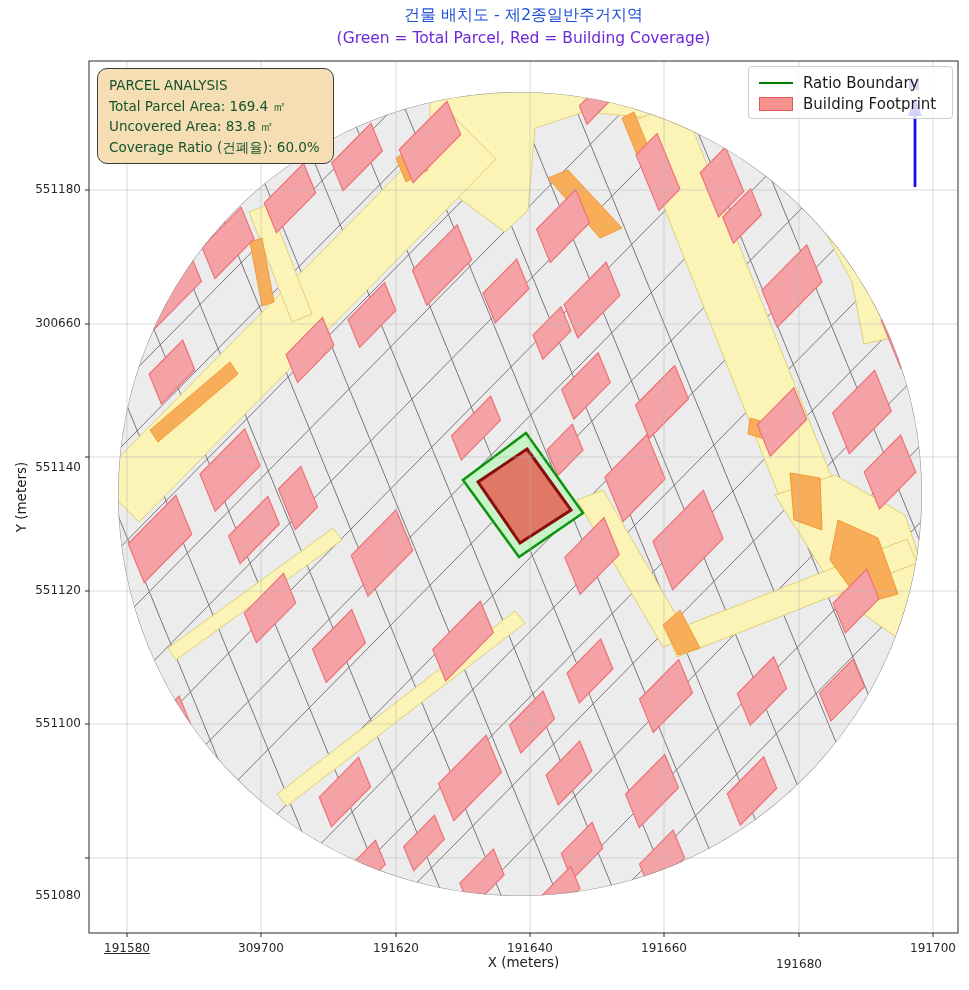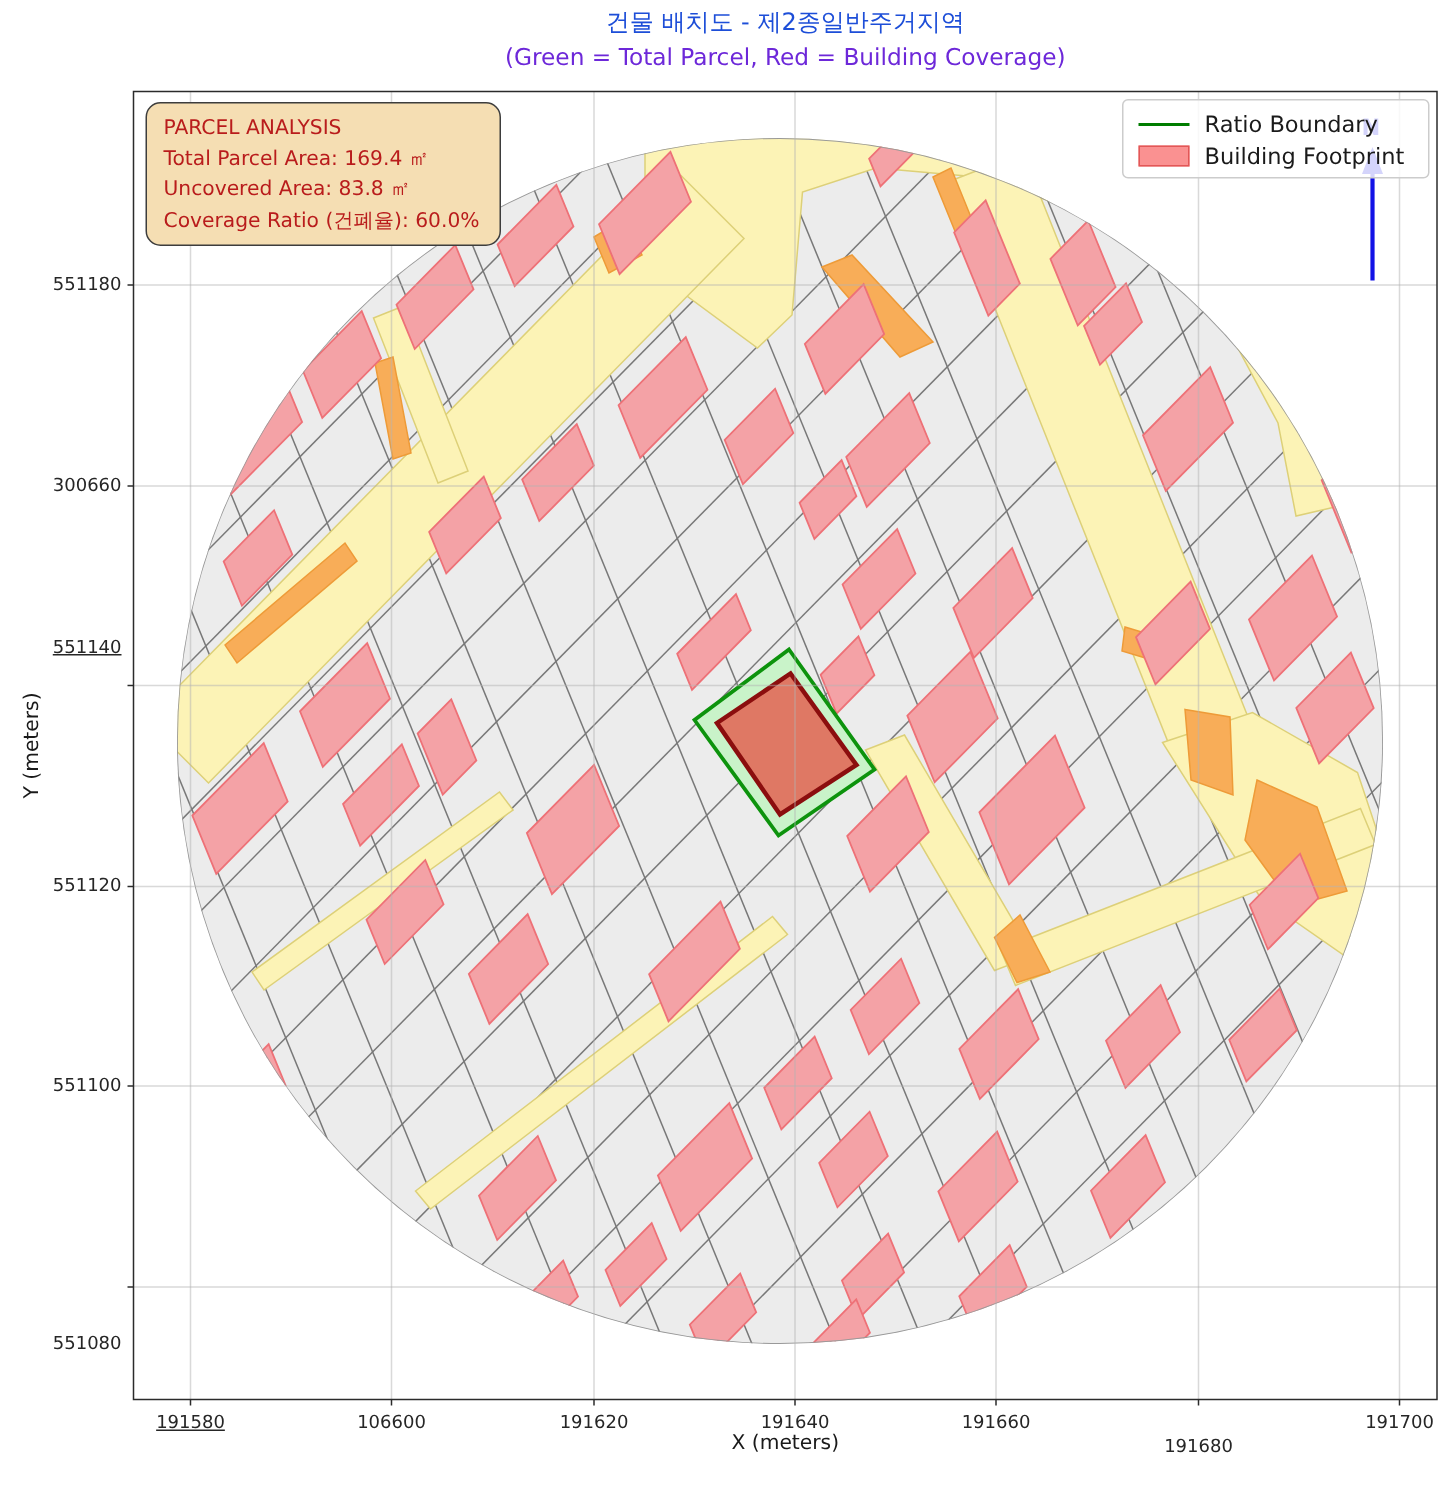--- a/index.html
+++ b/index.html
@@ -9,21 +9,21 @@
   .title1{left:89px;top:5px;width:869px;text-align:center;font-size:16px;color:#1d4ed8;}
   .title2{left:89px;top:29px;width:869px;text-align:center;font-size:15.5px;color:#6d28d9;}
   #map-svg{position:absolute;left:0;top:0;}
   .xlabel{left:89px;top:954px;width:869px;text-align:center;font-size:13.5px;}
   .ylabel{left:21px;top:497px;transform:translate(-50%,-50%) rotate(-90deg);white-space:nowrap;font-size:13.5px;}
   #x-ticks{position:absolute;left:0;top:941px;font-size:12px;color:#262626;}
   #x-ticks span{position:absolute;top:0;width:80px;text-align:center;}
   #y-ticks{position:absolute;left:26px;top:0;font-size:12px;color:#262626;}
   #y-ticks span{position:absolute;width:55px;text-align:right;}
   .infobox{left:97px;top:68px;width:213px;background:#f5deb3;border:1.5px solid #3d3d3d;
-           border-radius:10px;padding:6px 11px;font-size:13.5px;line-height:20.5px;color:#b91c1c;}
+           border-radius:10px;padding:6px 11px;font-size:13.5px;line-height:20.5px;color:#14532d;}
   .legend{left:748px;top:66px;width:205px;height:53px;box-sizing:border-box;
           background:rgba(255,255,255,0.82);border:1px solid #cccccc;border-radius:4px;
           padding:5px 10px;font-size:15px;color:#1a1a1a;}
   .lrow{display:flex;align-items:center;height:21px;}
   .lline{width:34px;height:0;border-top:2.5px solid #007d00;margin-right:10px;flex:none;}
   .lpatch{width:34px;height:14px;background:#fa9191;border:1.5px solid #e25757;
           box-sizing:border-box;margin-right:10px;flex:none;}
 </style>
 </head>
 <body>
@@ -176,31 +176,31 @@
     <line x1="85" y1="457" x2="89" y2="457" stroke="#2b2b2b"></line>
     <line x1="85" y1="591" x2="89" y2="591" stroke="#2b2b2b"></line>
     <line x1="85" y1="724" x2="89" y2="724" stroke="#2b2b2b"></line>
     <line x1="85" y1="858" x2="89" y2="858" stroke="#2b2b2b"></line>
   </svg>
 
 <div class="abs ylabel">Y (meters)</div>
 <div class="abs xlabel">X (meters)</div>
 <div id="x-ticks">
     <span style="left: 87px; text-decoration: underline;">191580</span>
-    <span style="left: 221px;">106600</span>
+    <span style="left: 221px;">309700</span>
     <span style="left: 356px;">191620</span>
     <span style="left: 490px;">191640</span>
     <span style="left: 624px;">191660</span>
     <span style="left: 759px; margin-top: 16px;">191680</span>
     <span style="left: 893px;">191700</span>
   </div>
 <div id="y-ticks">
     <span style="top: 182px; left: 0px;">551180</span>
     <span style="top: 316px; left: 0px;">300660</span>
-    <span style="top: 424px; left: 0px; text-decoration: underline;">551140</span>
+    <span style="top: 460px; left: 0px;">551140</span>
     <span style="top: 583px; left: 0px;">551120</span>
     <span style="top: 716px; left: 0px;">551100</span>
     <span style="top: 850px; left: 0px; margin-top: 38px;">551080</span>
   </div>
 
 <div class="abs infobox">
   <div>PARCEL ANALYSIS</div>
   <div>Total Parcel Area: 169.4 ㎡</div>
   <div>Uncovered Area: 83.8 ㎡</div>
   <div>Coverage Ratio (건폐율): 60.0%</div>

